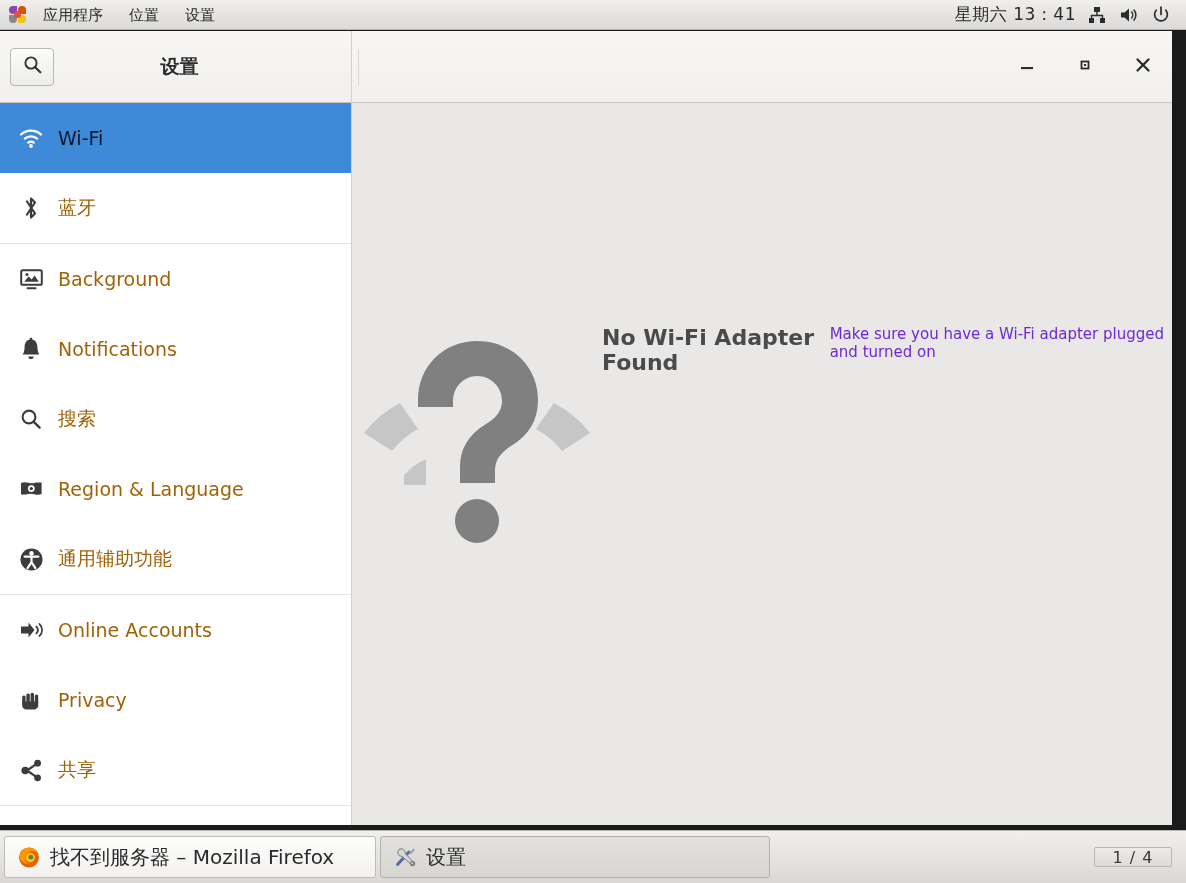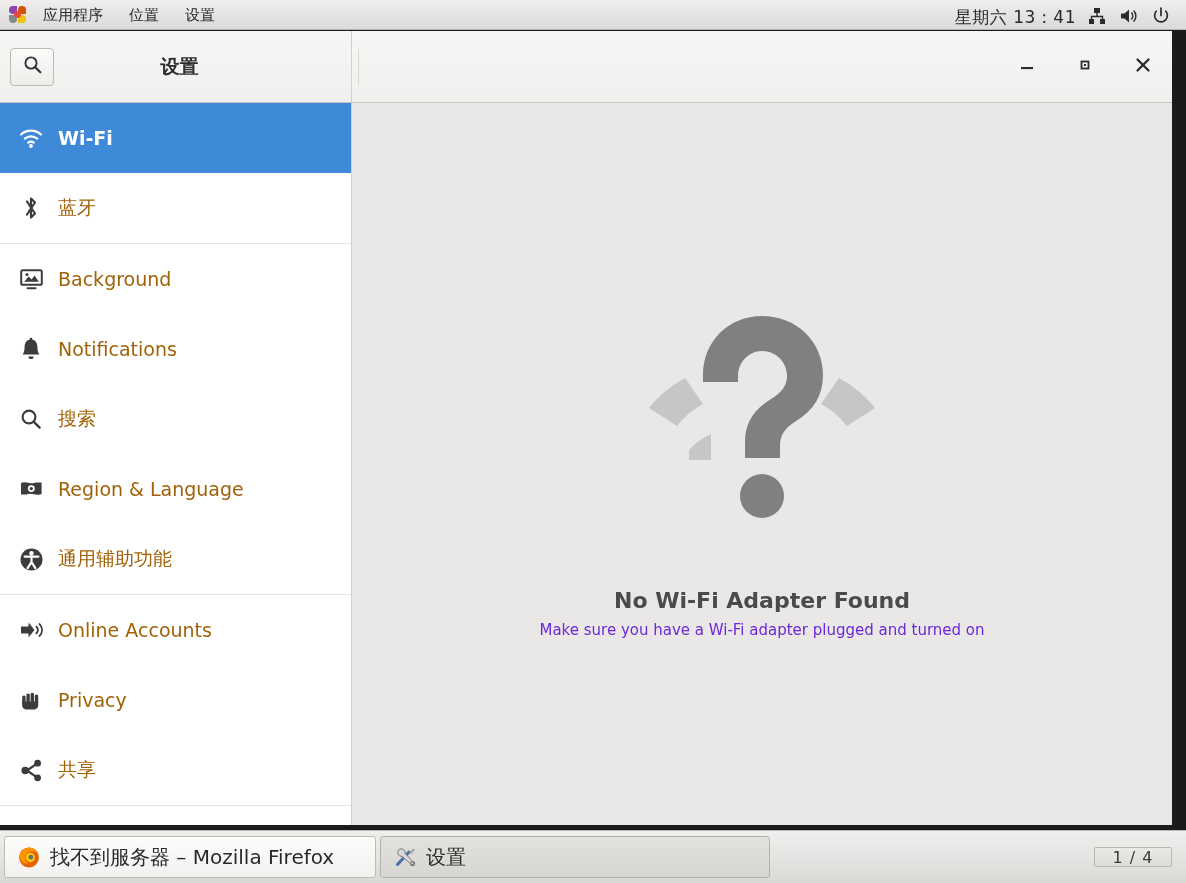--- a/index.html
+++ b/index.html
@@ -14,21 +14,21 @@
     width: 1186px; height: 883px;
     background: #1b1b1b;
   }
 
   
   #top-panel {
     position: absolute; left: 0; top: 0;
     width: 1186px; height: 30px;
     background: linear-gradient(to bottom, #f0efee 0%, #e4e3e1 55%, #dcdbd9 100%);
     border-bottom: 1px solid #b6b4b1;
-    display: flex; align-items: flex-end;
+    display: flex; align-items: center;
     font-size: 15px; color: #2b2b2b;
   }
   .panel-logo {
     width: 26px; height: 30px;
     display: flex; align-items: center; justify-content: center;
     margin-left: 4px;
   }
   .pinwheel { position: relative; width: 17px; height: 17px; }
   .pinwheel i {
     position: absolute; width: 8px; height: 8px; border-radius: 50% 0 50% 50%;
@@ -129,34 +129,34 @@
     width: 34px; min-width: 34px; height: 30px;
     display: flex; align-items: center; justify-content: center;
     color: #3c3c3c;
   }
   .nav-item.selected .nav-icon { color: #ffffff; }
   .nav-label {
     margin-left: 10px;
     font-size: 19px; color: #a16207;
     white-space: nowrap;
   }
-  .nav-item.selected .nav-label { color: #ffffff; font-weight: bold; }
+  .nav-item.selected .nav-label { color: #0f172a; }
   .nav-sep {
     height: 1px; background: #e6e4e1; margin: 0;
   }
 
   #content {
     flex: 1; height: 100%;
     background: #e9e8e7;
     display: flex; flex-direction: column;
     align-items: center; justify-content: center;
     position: relative;
   }
   #empty-block {
-    display: flex; flex-direction: column; align-items: center;
+    display: flex; flex-direction: row; align-items: flex-start;
     margin-top: 10px;
   }
   #empty-icon { width: 250px; height: 250px; margin-bottom: 38px; }
   #empty-title {
     font-size: 22px; font-weight: bold; color: #4a4a4a;
     margin-bottom: 8px;
   }
   #empty-sub {
     font-size: 15px; color: #6d28d9;
   }

